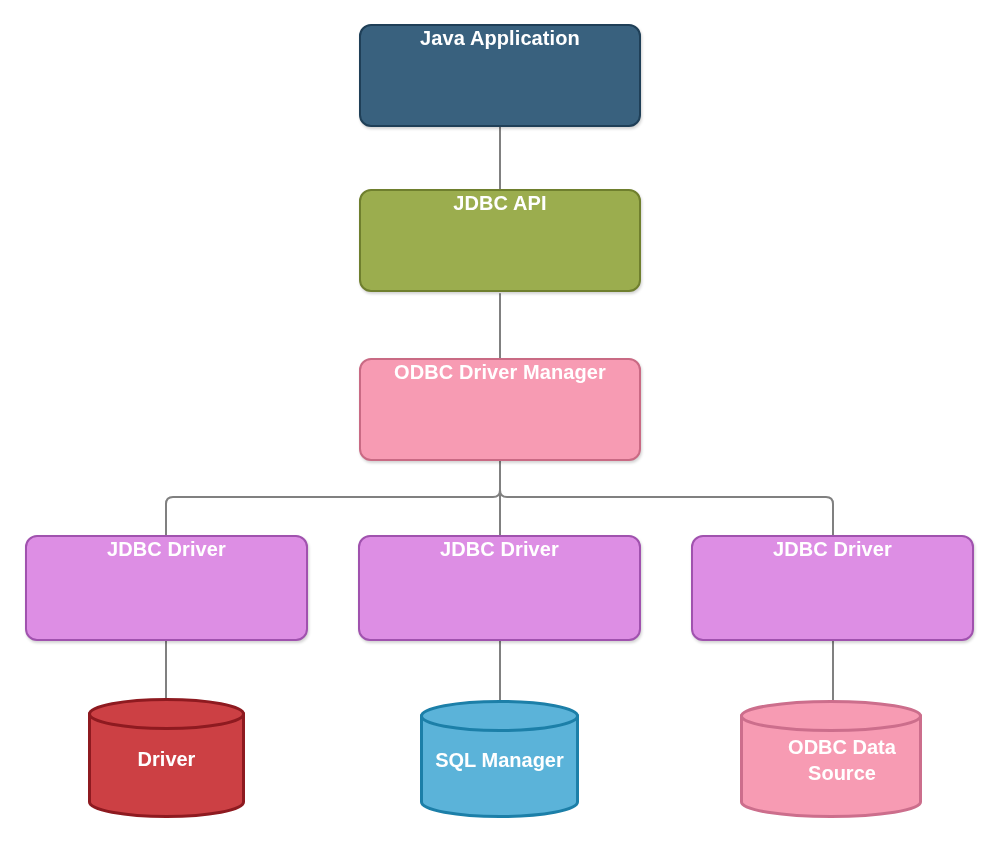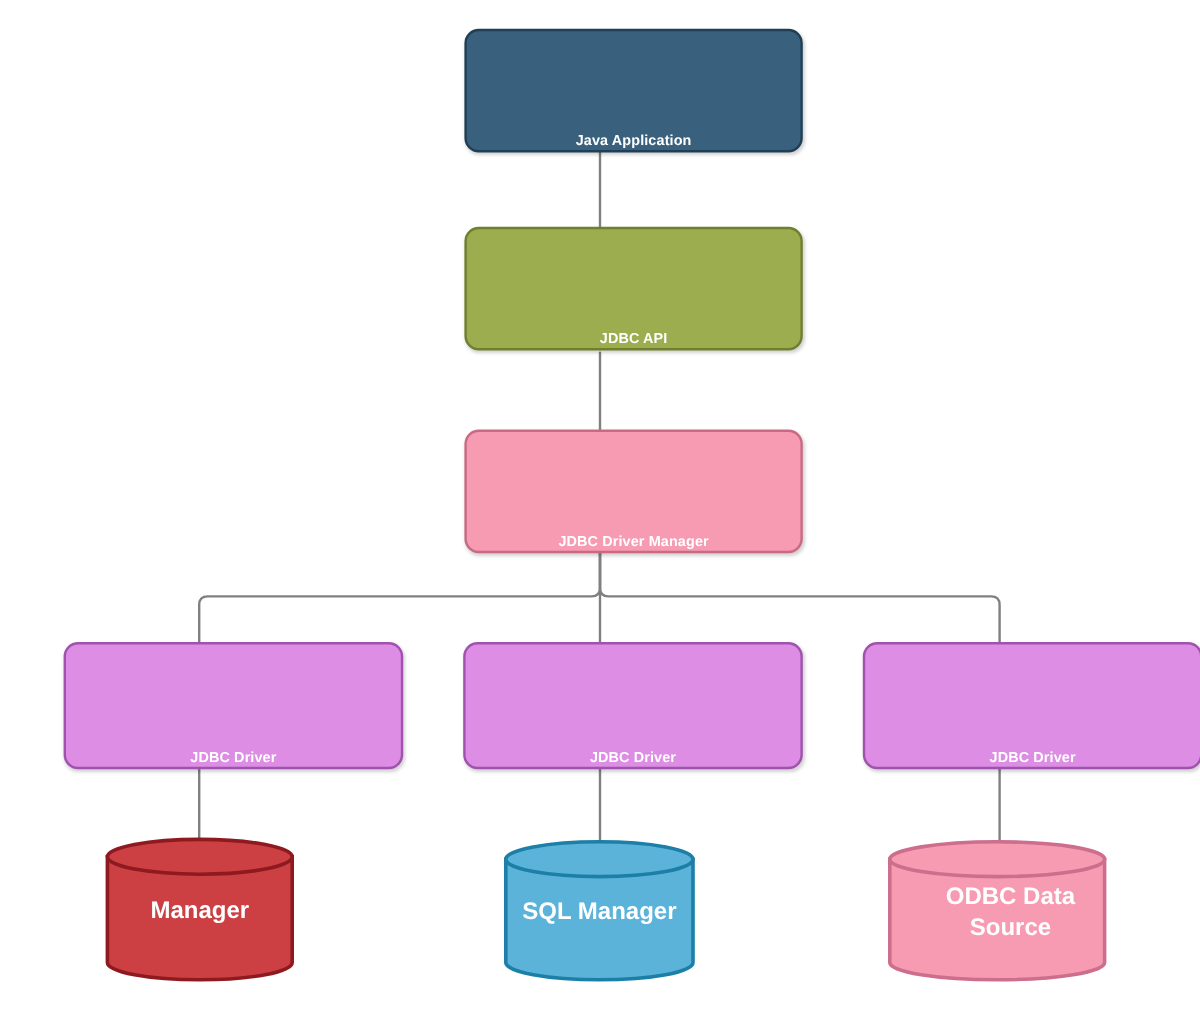--- a/index.html
+++ b/index.html
@@ -26,31 +26,30 @@
     height: 846px;
     pointer-events: none;
   }
   .node-box {
     position: absolute;
     box-sizing: border-box;
     border-radius: 12px;
     border-style: solid;
     border-width: 2px;
     display: flex;
-    align-items: flex-end;
+    align-items: flex-start;
     justify-content: center;
     text-align: center;
     color: #ffffff;
     font-weight: bold;
-    font-size: 12px;
+    font-size: 20px;
     line-height: 1.25;
     letter-spacing: 0.1px;
     box-shadow: 1px 2px 3px rgba(0,0,0,0.18);
     z-index: 3;
-    margin-left: 28px;
   }
   .node-label {
     display: block;
     padding: 0 10px;
     white-space: pre-line;
   }
   
   .cylinder {
     position: absolute;
     z-index: 3;
@@ -94,41 +93,41 @@
 
   <div class="node-box" id="node-java-application" style="left:359px; top:24px; width:282px; height:103px; background:#39617E; border-color:#1F3F57;">
     <span class="node-label">Java Application</span>
   </div>
 
   <div class="node-box" id="node-jdbc-api" style="left:359px; top:189px; width:282px; height:103px; background:#9BAD4E; border-color:#6F7F2E;">
     <span class="node-label">JDBC API</span>
   </div>
 
   <div class="node-box" id="node-jdbc-driver-manager" style="left:359px; top:358px; width:282px; height:103px; background:#F79BB3; border-color:#C96A84;">
-    <span class="node-label">JDBC Driver Manager</span>
+    <span class="node-label">ODBC Driver Manager</span>
   </div>
 
   <div class="node-box" id="node-jdbc-driver-left" style="left:25px; top:535px; width:283px; height:106px; background:#DD8EE4; border-color:#A052AE;">
     <span class="node-label">JDBC Driver</span>
   </div>
 
   <div class="node-box" id="node-jdbc-driver-middle" style="left:358px; top:535px; width:283px; height:106px; background:#DD8EE4; border-color:#A052AE;">
     <span class="node-label">JDBC Driver</span>
   </div>
 
   <div class="node-box" id="node-jdbc-driver-right" style="left:691px; top:535px; width:283px; height:106px; background:#DD8EE4; border-color:#A052AE;">
     <span class="node-label">JDBC Driver</span>
   </div>
 
   <div class="cylinder" id="node-oracle-database" style="left:88px; top:698px; width:157px; height:120px;">
     <svg class="cyl-svg" width="157" height="120" viewBox="0 0 157 120" xmlns="http://www.w3.org/2000/svg">
       <path d="M 1.5 16 L 1.5 104 A 77 14.5 0 0 0 155.5 104 L 155.5 16 Z" fill="#CC4044" stroke="#8E1A20" stroke-width="3"></path>
       <ellipse cx="78.5" cy="16" rx="77" ry="14.5" fill="#CC4044" stroke="#8E1A20" stroke-width="3"></ellipse>
     </svg>
-    <div class="cyl-label" style="top:48px;">Manager</div>
+    <div class="cyl-label" style="top:48px;">Driver</div>
   </div>
 
   <div class="cylinder" id="node-sql-server-database" style="left:420px; top:700px; width:159px; height:118px;">
     <svg class="cyl-svg" width="159" height="118" viewBox="0 0 159 118" xmlns="http://www.w3.org/2000/svg">
       <path d="M 1.5 16 L 1.5 102 A 78 14.5 0 0 0 157.5 102 L 157.5 16 Z" fill="#5BB3D9" stroke="#1C7FA8" stroke-width="3"></path>
       <ellipse cx="79.5" cy="16" rx="78" ry="14.5" fill="#5BB3D9" stroke="#1C7FA8" stroke-width="3"></ellipse>
     </svg>
     <div class="cyl-label" style="top:47px;">SQL Manager</div>
   </div>
 

